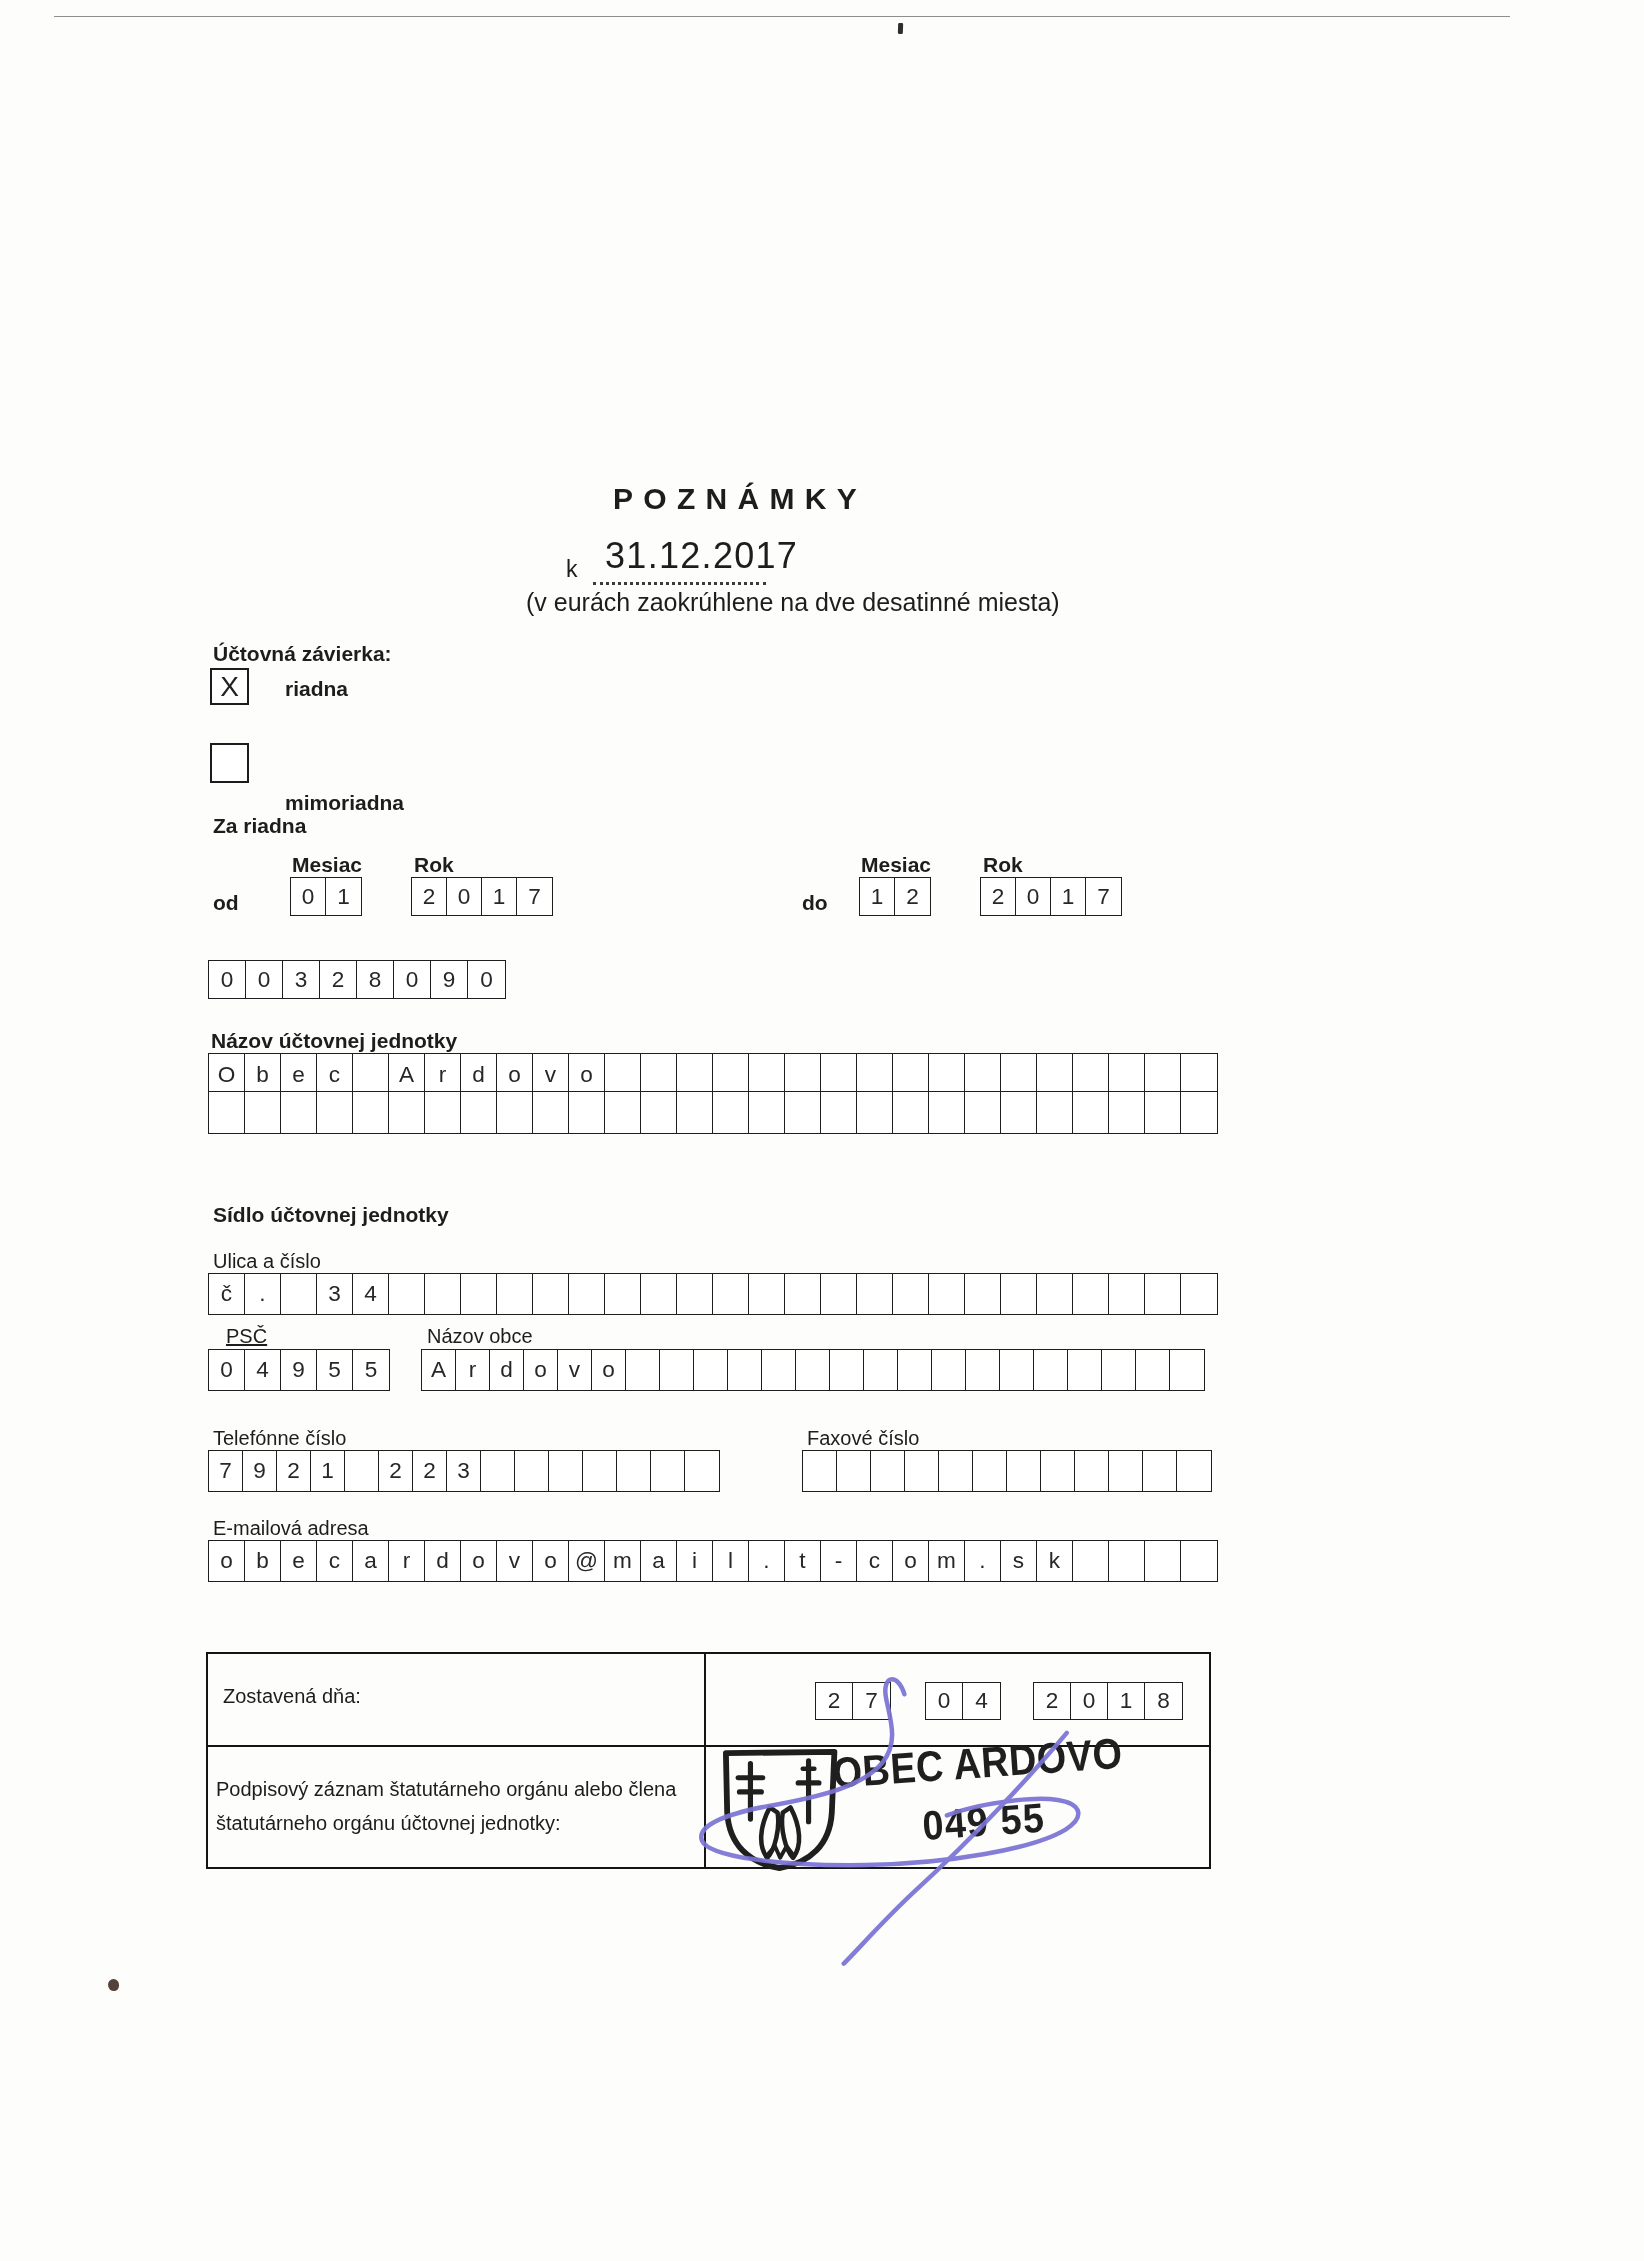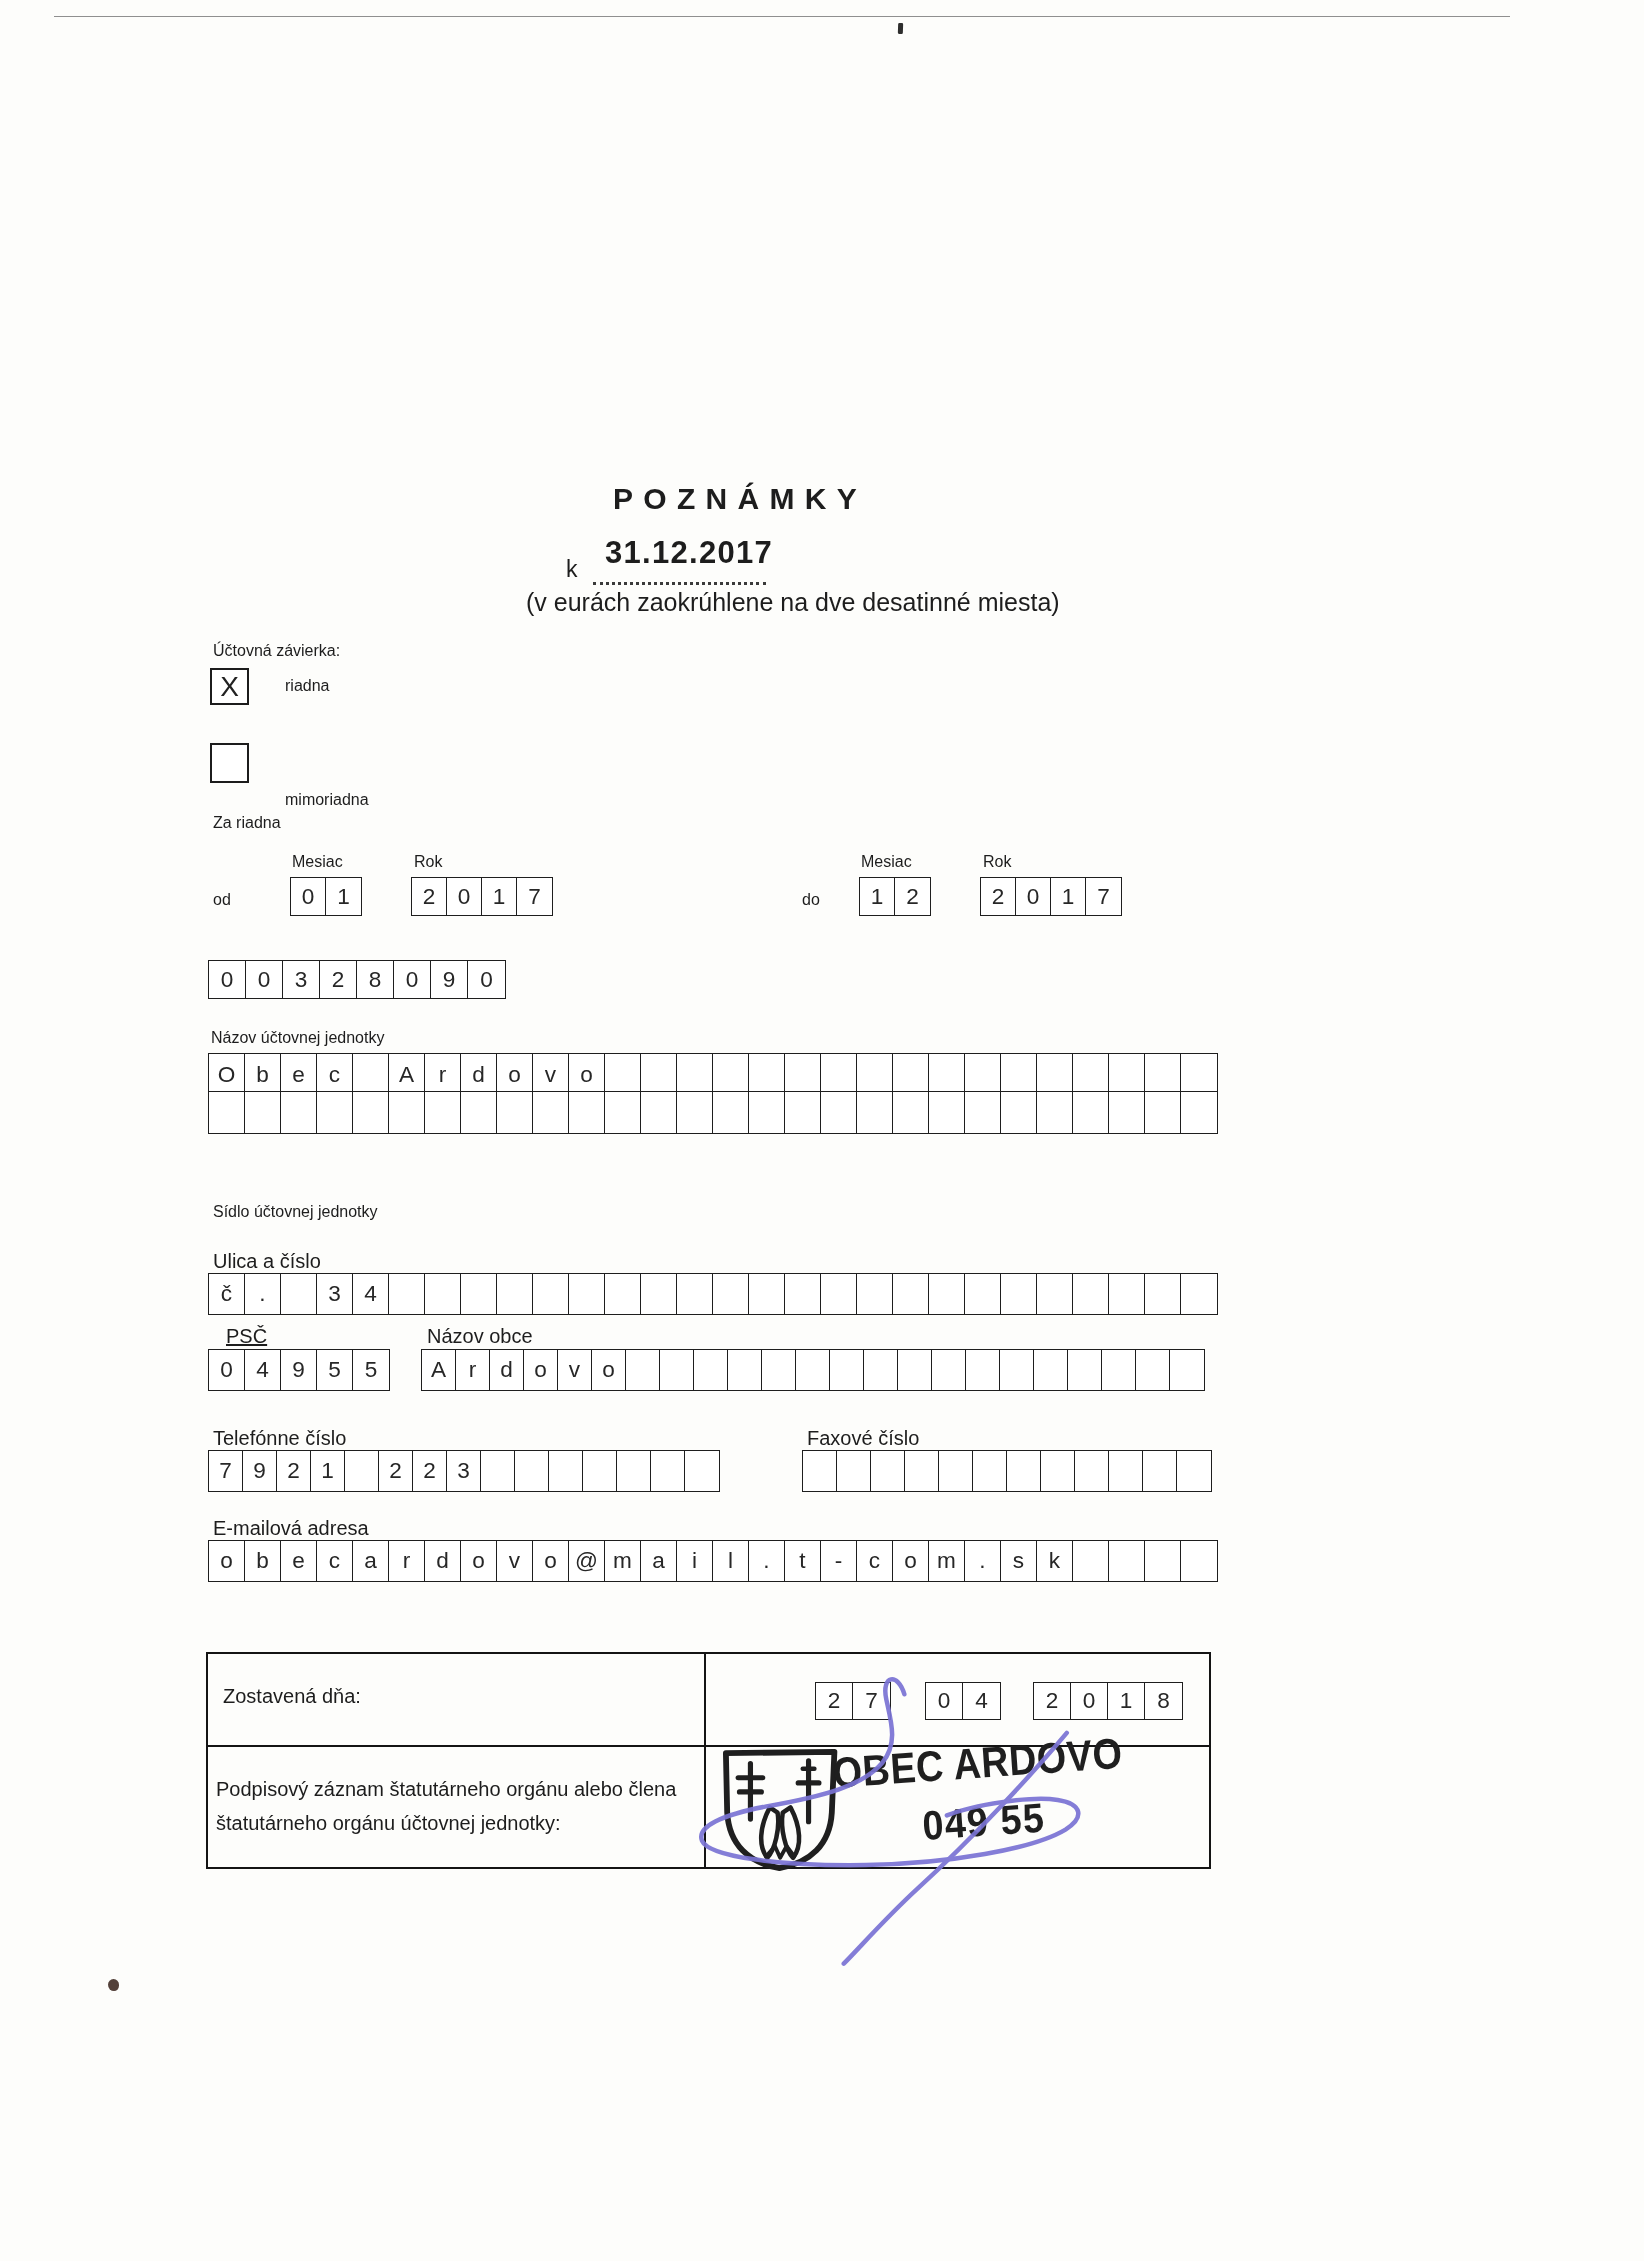--- a/index.html
+++ b/index.html
@@ -3,21 +3,21 @@
 <meta charset="utf-8">
 <style>
   html,body { margin:0; padding:0; background:#e8e8e8; }
   .page {
     position:relative; width:1645px; height:2261px; margin:0 auto;
     background:#fdfdfb; overflow:hidden;
     font-family:"Liberation Sans", sans-serif; color:#1d1d1d;
   }
   .abs { position:absolute; }
   .lbl  { font-size:20px; white-space:nowrap; }
-  .lbl-b{ font-size:16px; font-weight:400; white-space:nowrap; }
+  .lbl-b{ font-size:21px; font-weight:700; white-space:nowrap; }
 
   .grid { position:absolute; display:flex; border:1.9px solid #1e1e1e; background:#fff; box-sizing:border-box; }
   .grid .cell {
     width:var(--cw,35px); height:var(--ch,36px); box-sizing:border-box;
     border-right:1.3px solid #1e1e1e; display:flex; align-items:center; justify-content:center;
     font-size:22.6px; color:#272727;
   }
   .grid .cell:last-child { border-right:none; }
 
   .checkbox {
@@ -46,21 +46,21 @@
 <body>
 
 <div class="page">
 
   <div class="scan-line"></div>
   <div class="scan-tick"></div>
   <div class="ink-dot"></div>
 
   <div class="abs" style="left:613px; top:482px; font-size:30px; font-weight:700; letter-spacing:10.3px; white-space:nowrap;">POZNÁMKY</div>
   <div class="abs" style="left:566px; top:556px; font-size:23px;">k</div>
-  <div class="abs" style="left:605px; top:535px; font-size:31px; letter-spacing:1.3px;font-weight:bold;">31.12.2017</div>
+  <div class="abs" style="left:605px; top:535px; font-size:36px; letter-spacing:1.3px;">31.12.2017</div>
   <div class="dotted-line"></div>
   <div class="abs" style="left:526px; top:588px; font-size:25px;">(v eurách zaokrúhlene na dve desatinné miesta)</div>
 
   <div class="abs lbl-b" style="left:213px; top:642px;">Účtovná závierka:</div>
   <div class="checkbox" style="left:210px; top:668px;">
     <span>X</span>
   </div>
   <div class="abs lbl-b" style="left:285px; top:677px;">riadna</div>
   <div class="checkbox" style="left:210px; top:743px; height:40px;">
     <span></span>

